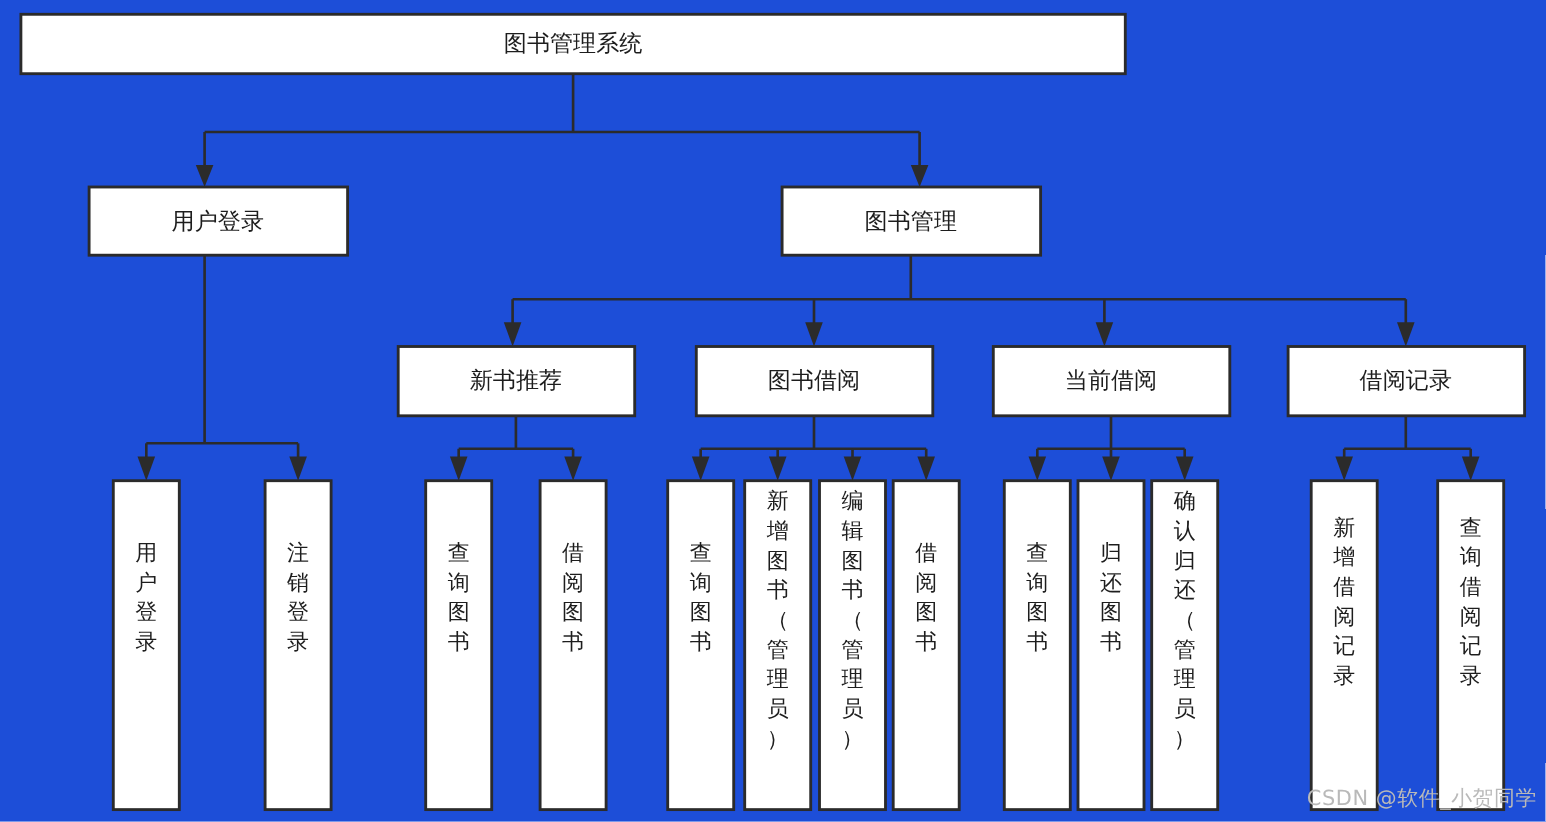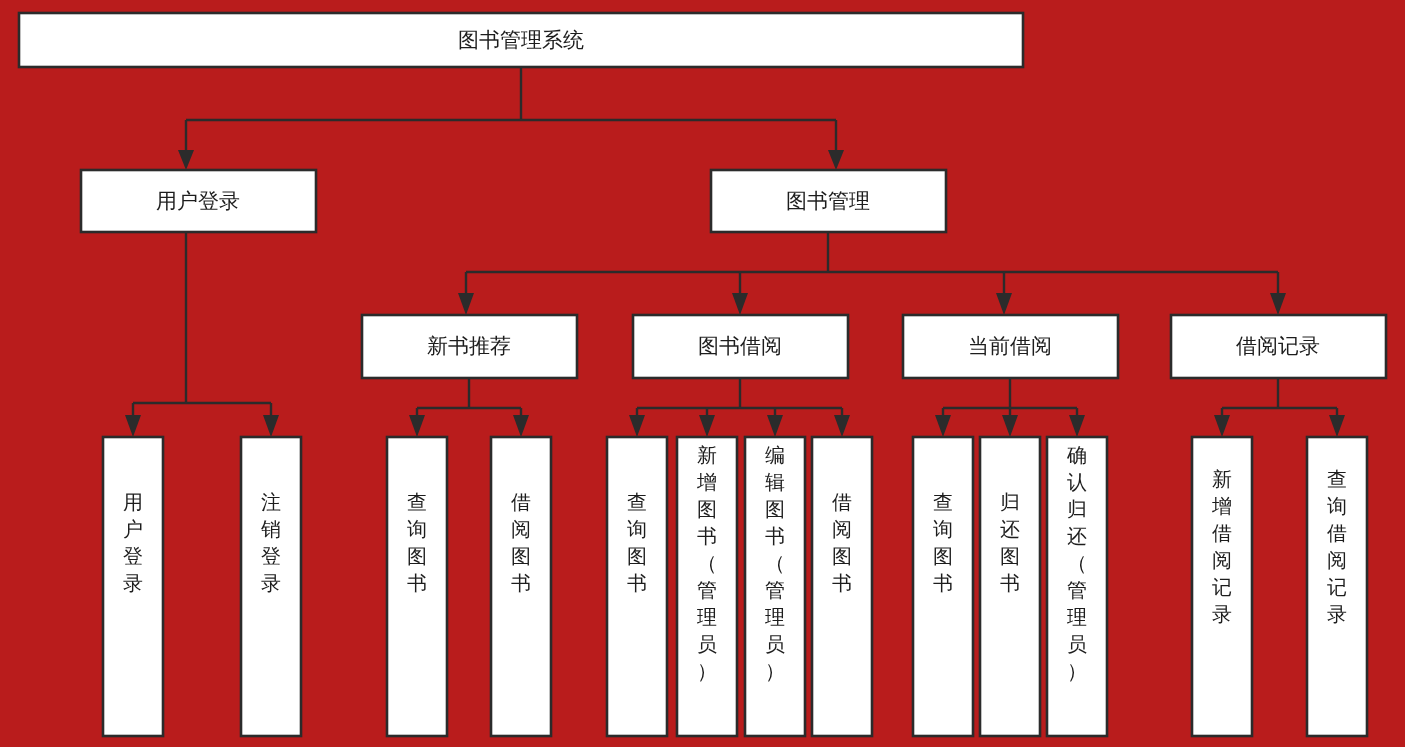--- a/index.html
+++ b/index.html
@@ -7,21 +7,21 @@
     padding: 0;
     background: #ffffff;
   }
   body {
     font-family: "DejaVu Sans", "Liberation Sans", sans-serif;
   }
   #diagram-root {
     position: relative;
     width: 1405px;
     height: 747px;
-    background: #b91c1c;
+    background: #1d4ed8;
     overflow: hidden;
   }
   svg.diagram-canvas {
     position: absolute;
     top: 0;
     left: 0;
     width: 1405px;
     height: 747px;
   }
   .node-box {
@@ -238,14 +238,15 @@
       <text class="node-label-v" x="1222" y="486"><tspan x="1222" y="486">新</tspan><tspan x="1222" y="513">增</tspan><tspan x="1222" y="540">借</tspan><tspan x="1222" y="567">阅</tspan><tspan x="1222" y="594">记</tspan><tspan x="1222" y="621">录</tspan></text>
     </g>
 
     <g>
       <rect class="node-box" x="1307" y="437" width="60" height="299"></rect>
       <text class="node-label-v" x="1337" y="486"><tspan x="1337" y="486">查</tspan><tspan x="1337" y="513">询</tspan><tspan x="1337" y="540">借</tspan><tspan x="1337" y="567">阅</tspan><tspan x="1337" y="594">记</tspan><tspan x="1337" y="621">录</tspan></text>
     </g>
 
   </svg>
 
+  <div class="watermark-text">CSDN @软件_小贺同学</div>
 
 </div>
 
 </body></html>

